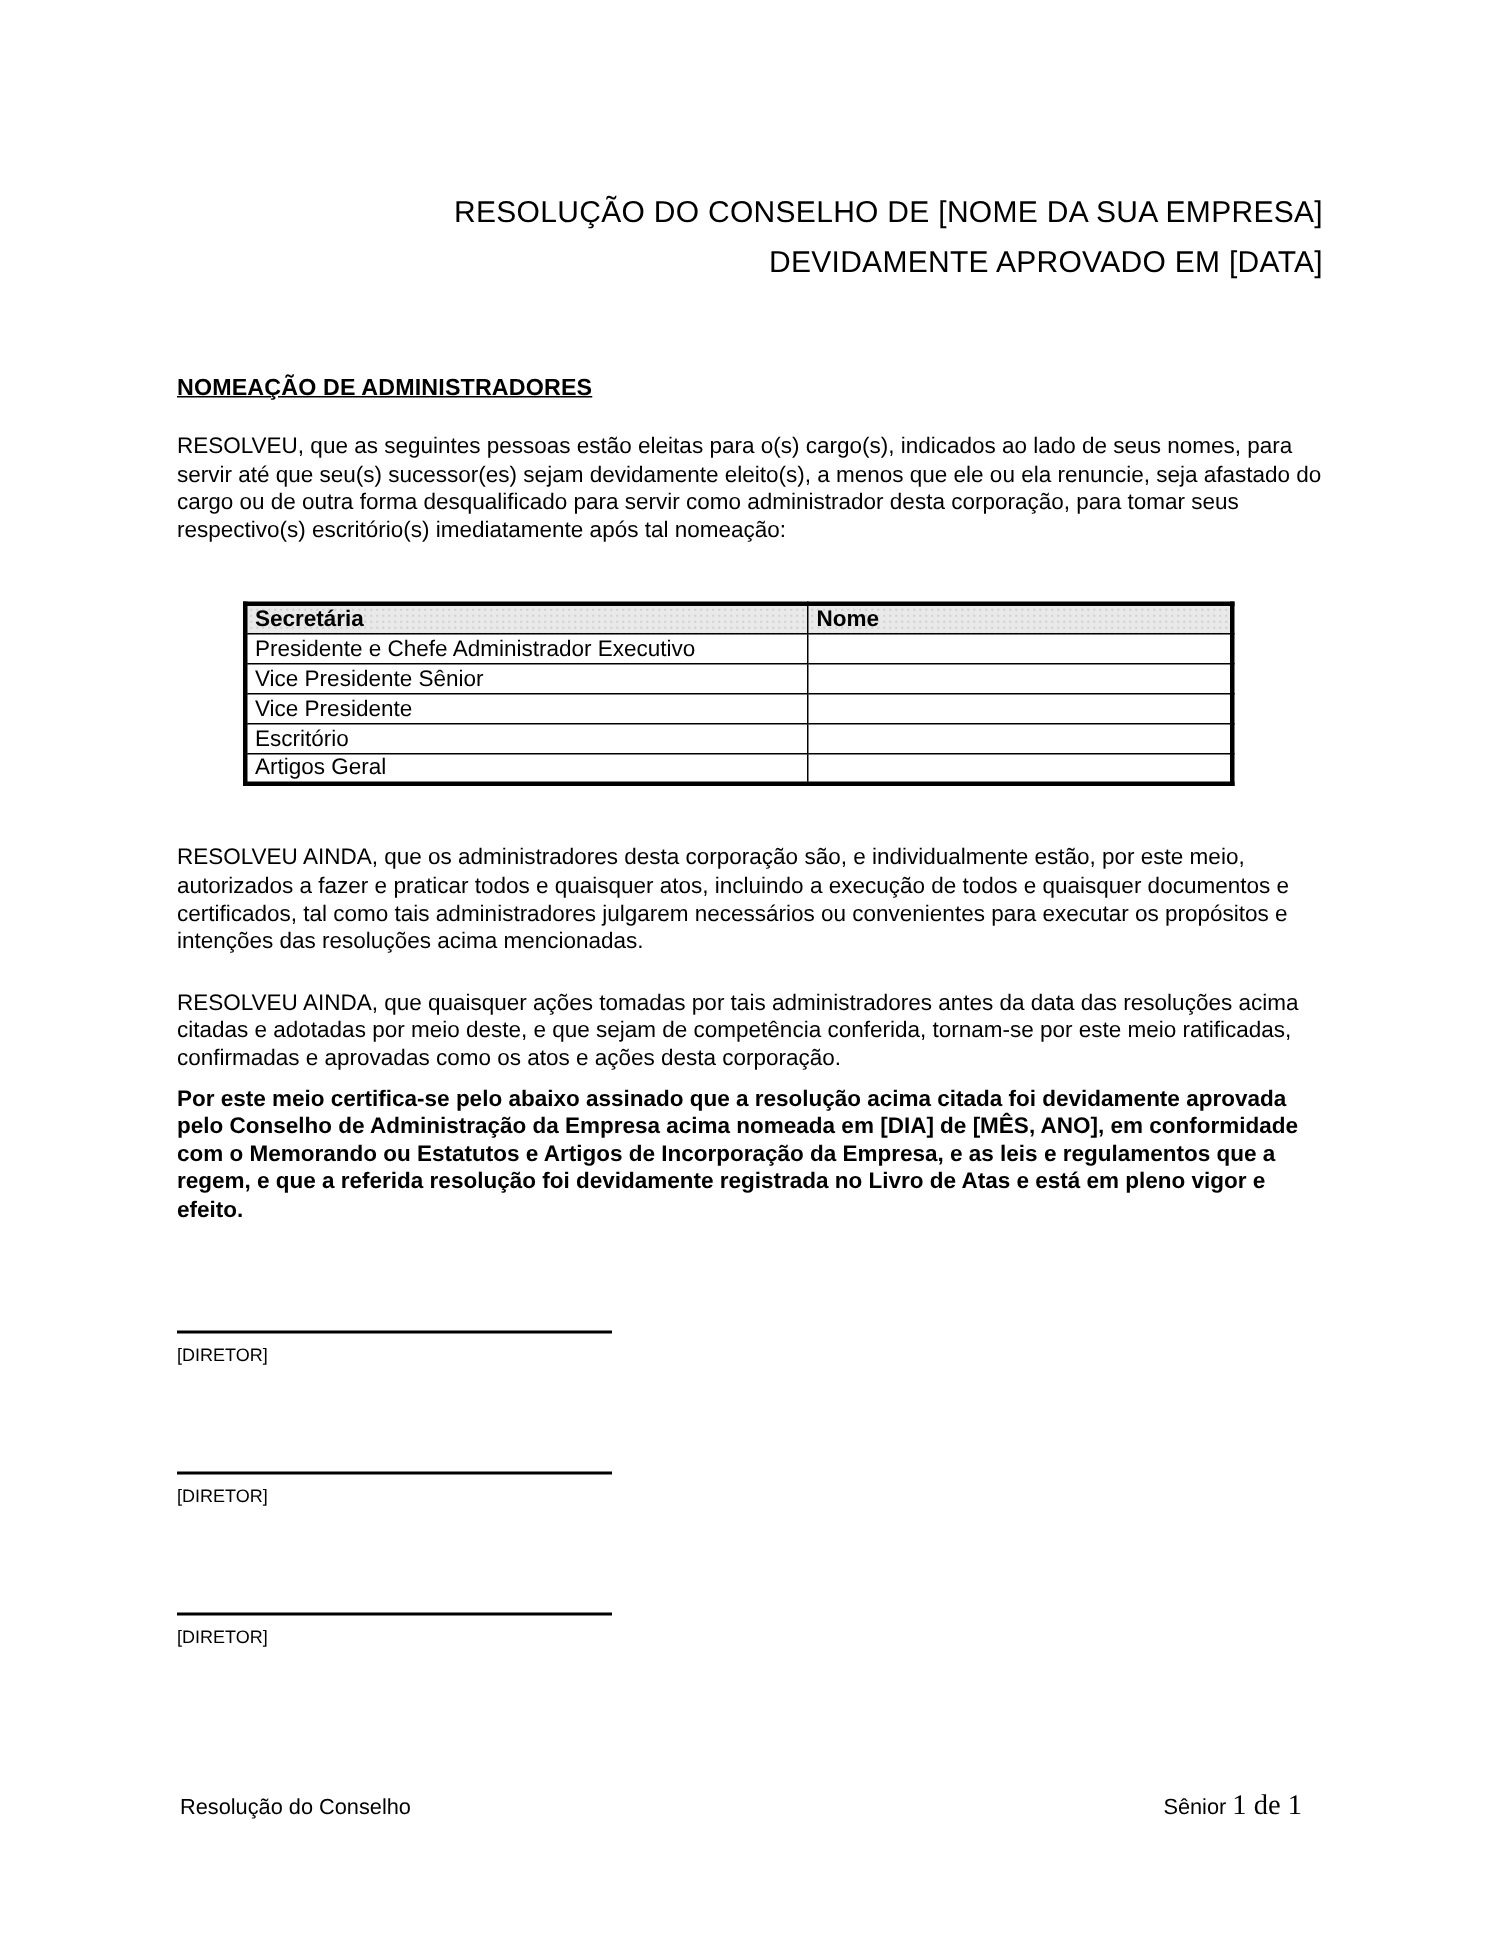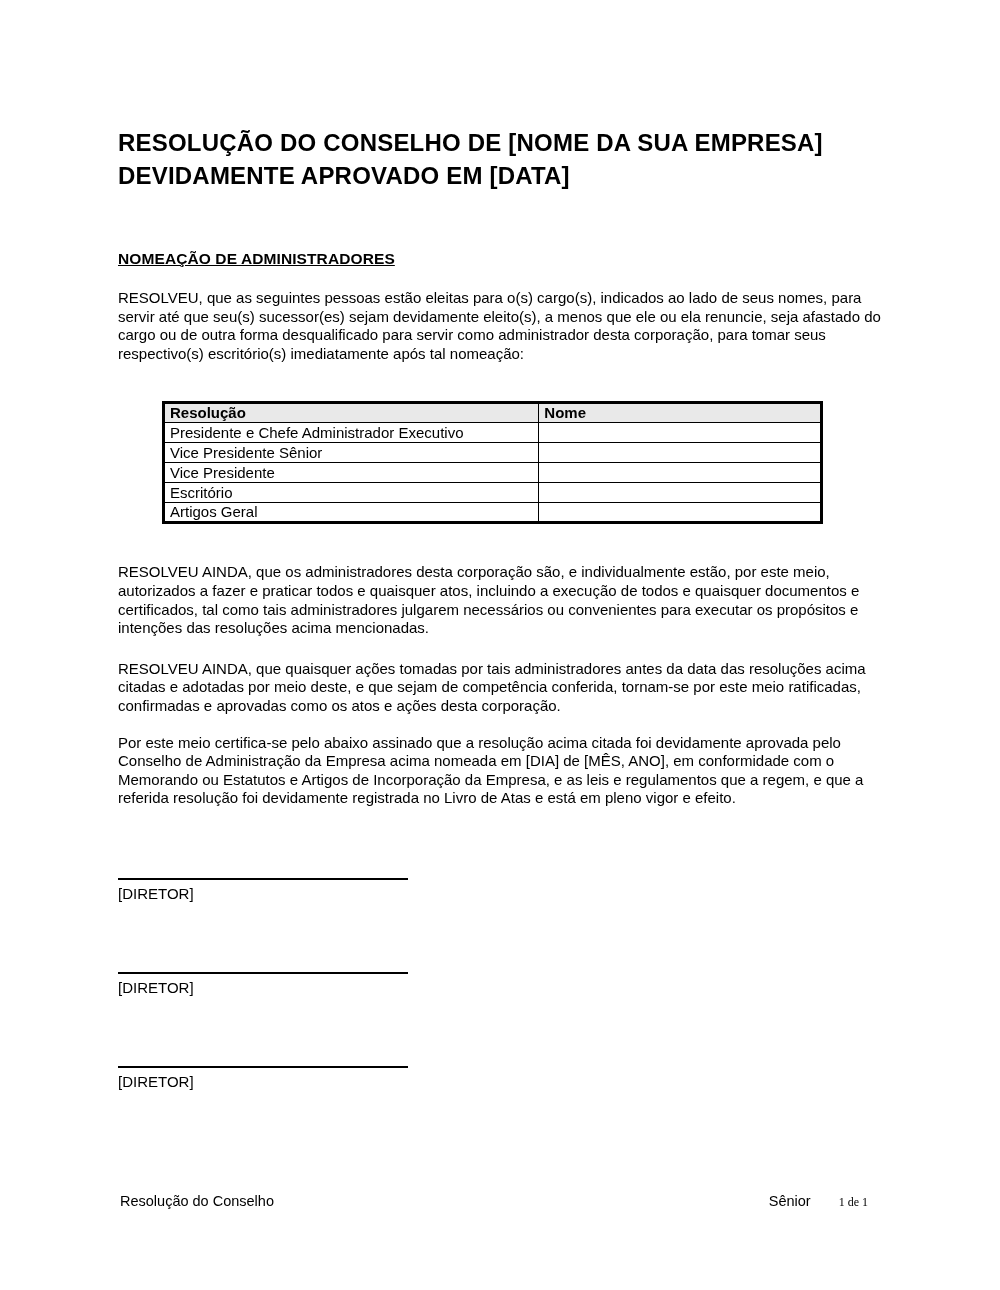--- a/index.html
+++ b/index.html
@@ -12,42 +12,42 @@
     color: #000000;
     overflow: hidden;
   }
   .page {
     position: relative;
     width: 1000px;
     height: 1290px;
     padding: 126px 118px 0 118px;
   }
   .doc-title {
-    font-size: 24px;
+    font-size: 20px;
     line-height: 33px;
-    font-weight: bold;
-    text-align: left;
+    font-weight: normal;
+    text-align: right;
     letter-spacing: 0.2px;
   }
   .section-heading {
     margin-top: 58px;
     font-size: 15.5px;
     font-weight: bold;
     text-decoration: underline;
     letter-spacing: 0.1px;
   }
   .para {
     font-size: 15px;
     line-height: 18.6px;
     text-align: left;
   }
   .para.p1 { margin-top: 21px; }
   .para.p2 { margin-top: 39px; }
   .para.p3 { margin-top: 22px; }
-  .para.p4 { margin-top: 18px; }
+  .para.p4 { margin-top: 8px; font-weight: bold; }
   .officers-table-wrap {
     margin-top: 38px;
     margin-left: 44px;
   }
   table.officers {
     border-collapse: collapse;
     width: 661px;
     border: 3px solid #000;
     font-size: 15px;
   }
@@ -70,37 +70,36 @@
   table.officers .col-name  { width: 284px; }
   .signatures { margin-top: 70px; }
   .sig-block { margin-bottom: 69px; }
   .sig-line {
     width: 290px;
     border-bottom: 2px solid #000;
     height: 0;
   }
   .sig-label {
     margin-top: 5px;
-    font-size: 15px;
+    font-size: 12px;
     line-height: 18px;
   }
   .footer {
     position: absolute;
     left: 120px;
     right: 132px;
     top: 1193px;
     display: flex;
     justify-content: space-between;
     align-items: baseline;
     font-size: 14.5px;
   }
   .footer .pages-serif {
     font-family: "Liberation Serif", serif;
-    font-size: 12px;
-    margin-left: 24px;
+    font-size: 19px;
   }
 </style>
 </head>
 <body>
 
 <div class="page">
 
   <h1 class="doc-title">
     <span>RESOLUÇÃO DO CONSELHO DE [NOME DA SUA EMPRESA]</span><br>
     <span>DEVIDAMENTE APROVADO EM [DATA]</span>
@@ -111,21 +110,21 @@
   <p class="para p1">RESOLVEU, que as seguintes pessoas estão eleitas para o(s) cargo(s), indicados ao lado de seus nomes, para servir até que seu(s) sucessor(es) sejam devidamente eleito(s), a menos que ele ou ela renuncie, seja afastado do cargo ou de outra forma desqualificado para servir como administrador desta corporação, para tomar seus respectivo(s) escritório(s) imediatamente após tal nomeação:</p>
 
   <div class="officers-table-wrap">
     <table class="officers">
       <colgroup>
         <col class="col-office">
         <col class="col-name">
       </colgroup>
       <thead>
         <tr>
-          <th>Resolução</th>
+          <th>Secretária</th>
           <th>Nome</th>
         </tr>
       </thead>
       <tbody>
         <tr>
           <td>Presidente e Chefe Administrador Executivo</td>
           <td></td>
         </tr>
         <tr>
           <td>Vice Presidente Sênior</td>

